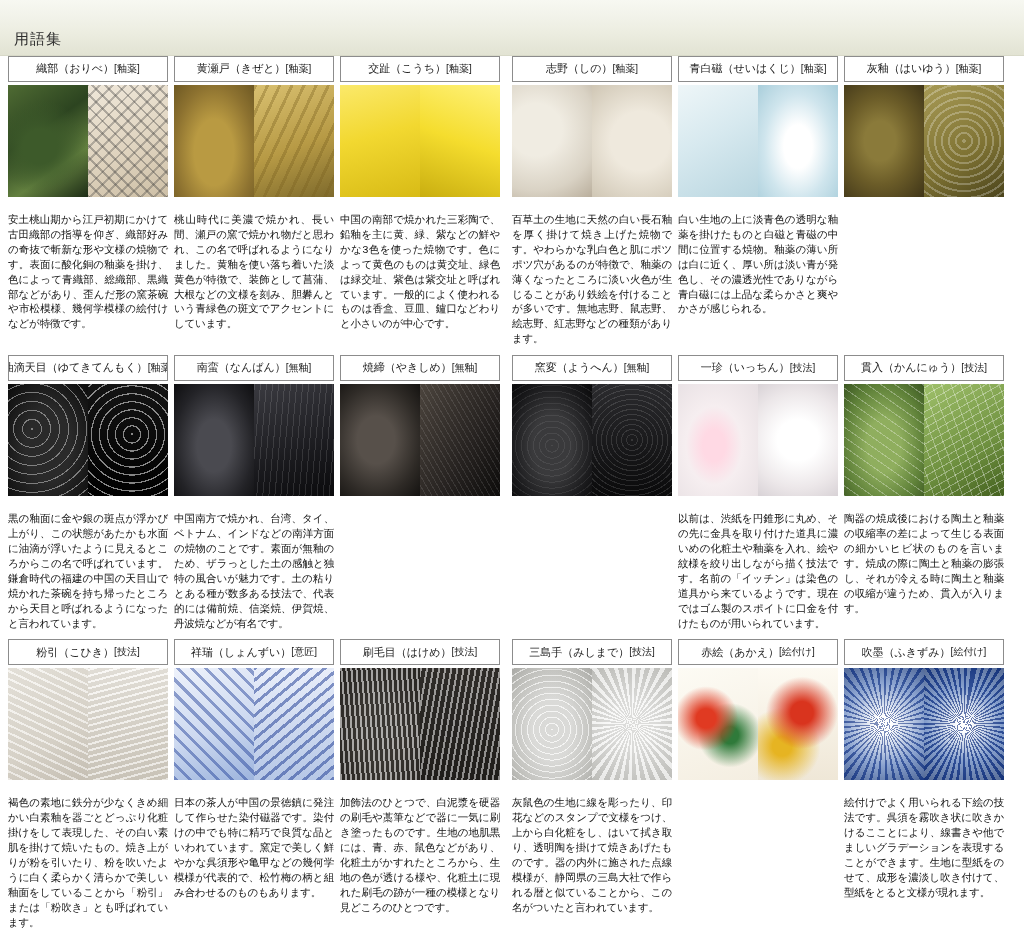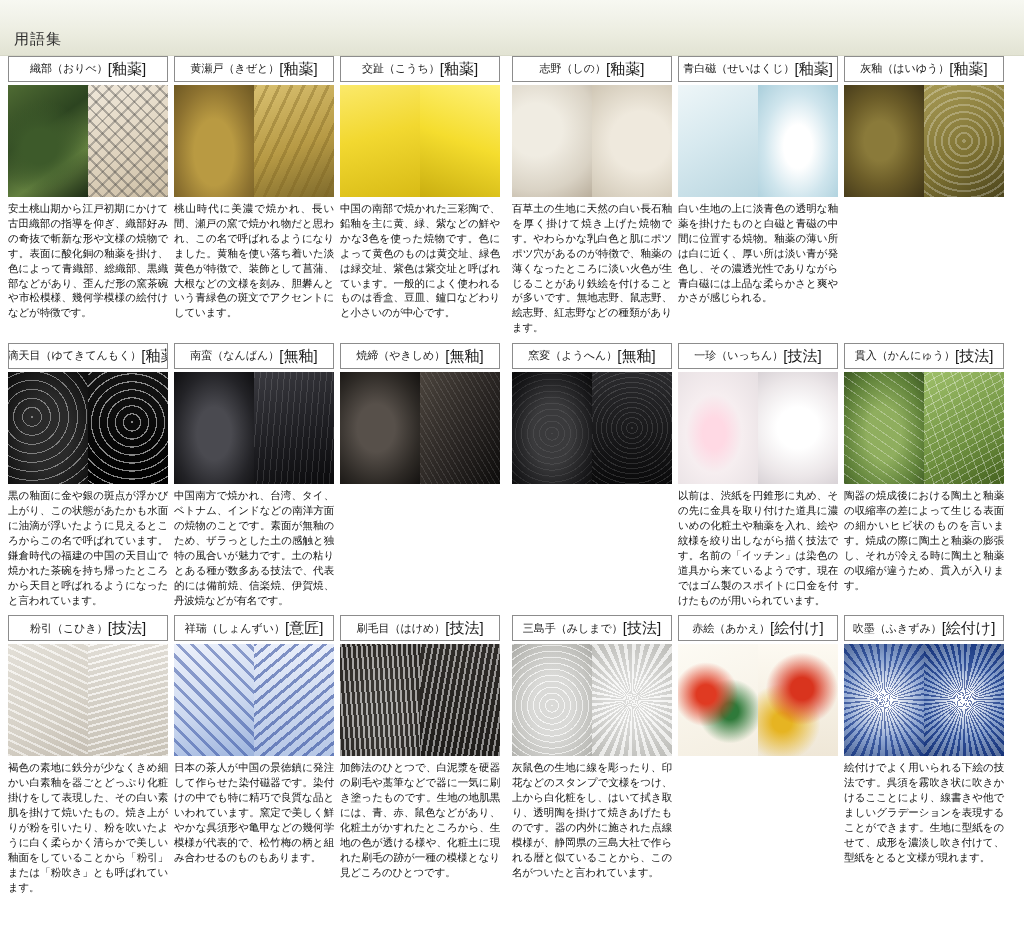--- a/index.html
+++ b/index.html
@@ -57,43 +57,44 @@
     line-height: 1.25;
     padding: 3px 2px;
     color: #1a1a1a;
     height: 26px;
     display: flex;
     align-items: center;
     justify-content: center;
     white-space: nowrap;
     overflow: hidden;
   }
-  .card-title .tag { font-size: 15px; }
+  .card-title .tag { font-size: 10px; }
   .card-img {
     width: 160px;
     height: 112px;
     margin-top: 3px;
     position: relative;
     overflow: hidden;
     background: #cfcfcf;
   }
   .card-img .half {
     position: absolute;
     top: 0; bottom: 0;
     width: 50%;
   }
   .card-img .half.l { left: 0; }
   .card-img .half.r { right: 0; }
   .card-text {
-    margin-top: 4px;
+    margin-top: 16px;
     font-size: 10.5px;
     line-height: 1.42;
     color: #111;
     text-align: justify;
     letter-spacing: -0.2px;
+    font-family: Liberation Mono, monospace;
   }
 
   
   .t-oribe-l { background:
       radial-gradient(circle at 40% 55%, #3d5a2a 0 22%, rgba(61,90,42,0) 60%),
       linear-gradient(145deg, #4f6b33 0%, #2c4420 40%, #63803f 70%, #1d2c16 100%); }
   .t-oribe-r { background:
       repeating-linear-gradient(45deg, rgba(60,60,60,.35) 0 2px, rgba(255,255,255,0) 2px 9px),
       repeating-linear-gradient(-45deg, rgba(60,60,60,.3) 0 2px, rgba(255,255,255,0) 2px 9px),
       linear-gradient(160deg, #efe7d9 0%, #ded2bd 60%, #cdbfa6 100%); }

